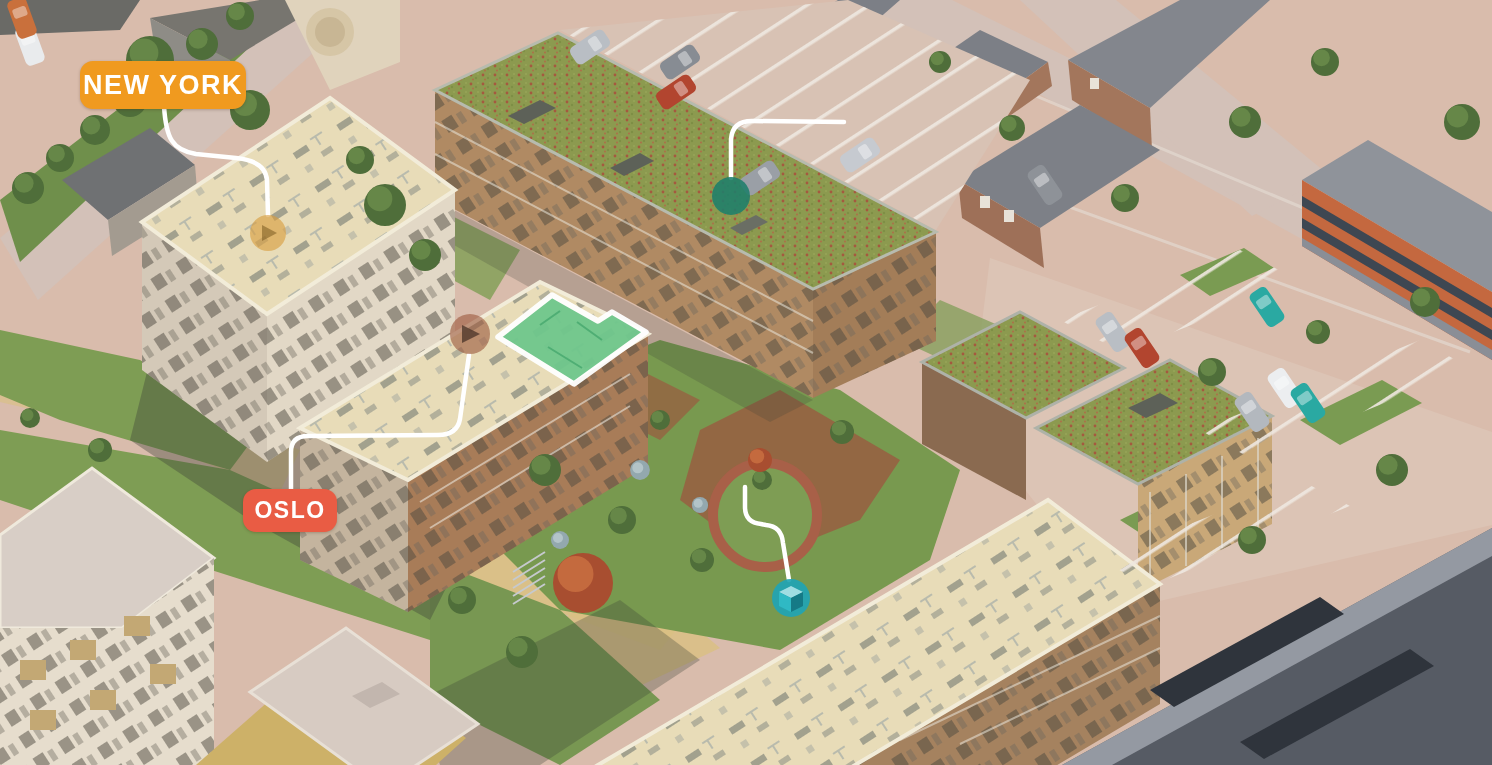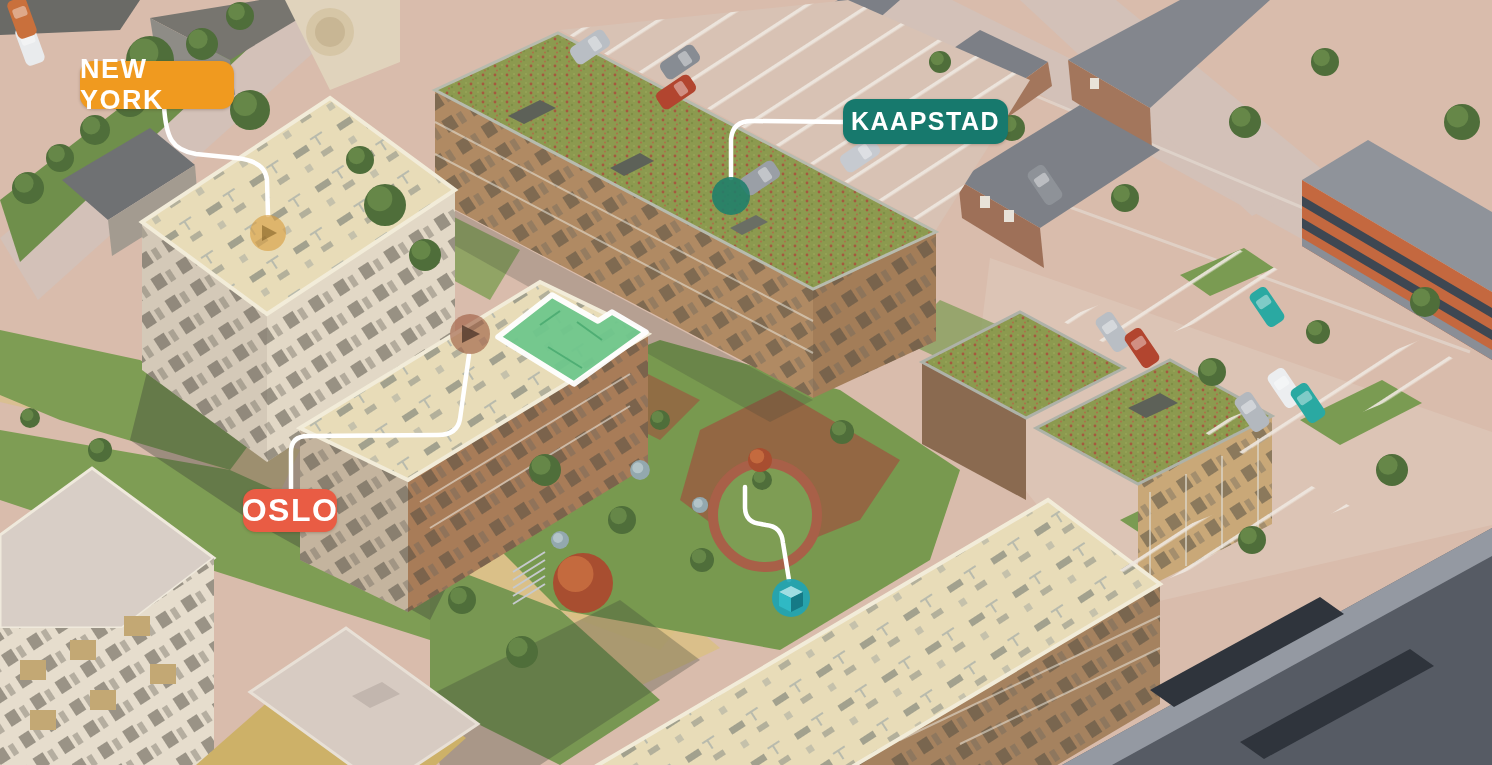--- a/index.html
+++ b/index.html
@@ -2,23 +2,23 @@
 <html><head>
 <meta charset="utf-8">
 <style>
   html,body{margin:0;padding:0;background:#222;}
   .stage{position:relative;width:1492px;height:765px;overflow:hidden;
          font-family:"Liberation Sans",sans-serif;background:#D9BCAC;}
   .stage svg{position:absolute;left:0;top:0;}
   .map-label{position:absolute;display:flex;align-items:center;justify-content:center;
              color:#fff;font-weight:bold;border-radius:13px;letter-spacing:1.5px;
              cursor:pointer;box-shadow:0 1px 3px rgba(60,30,10,.25);user-select:none;}
-  .lbl-newyork {left:80px; top:61px; width:154px;height:48px;font-size:27px;}
+  .lbl-newyork {left:80px; top:61px; width:166px;height:48px;font-size:27px;}
   .lbl-kaapstad{left:843px;top:99px; width:165px;height:45px;font-size:25px;}
-  .lbl-oslo    {left:243px;top:489px;width:94px; height:43px;font-size:32px;}
+  .lbl-oslo    {left:243px;top:489px;width:94px; height:43px;font-size:23px;}
   .lbl-hongkong{left:657px;top:444px;width:186px;height:45px;font-size:25px;}
 </style>
 </head>
 <body>
 
 <div class="stage">
 <svg width="1492" height="765" viewBox="0 0 1492 765">
   <defs>
     <pattern id="sedum" width="12" height="9" patternUnits="userSpaceOnUse">
       <rect width="12" height="9" fill="#8C9A4F"></rect>
@@ -275,15 +275,14 @@
     <g>
       <circle cx="791" cy="598" r="19" opacity=".92" style="fill: rgb(33, 164, 180);"></circle>
       <polygon points="791,586 803,592 791,598 779,592" fill="#9FDDE2"></polygon>
       <polygon points="791,598 803,592 803,606 791,612" fill="#157A86"></polygon>
       <polygon points="779,592 791,598 791,612 779,606" fill="#2FB9C4"></polygon>
     </g>
   </g>
 </svg>
 
 <div class="map-label lbl-newyork" style="background-color: rgb(240, 154, 31);">NEW YORK</div>
-<div class="map-label lbl-kaapstad" style="background-color: rgb(23, 121, 109);">KAAPSTAD</div>
 <div class="map-label lbl-oslo" style="background-color: rgb(233, 92, 68);">OSLO</div>
 </div>
 
 </body></html>

